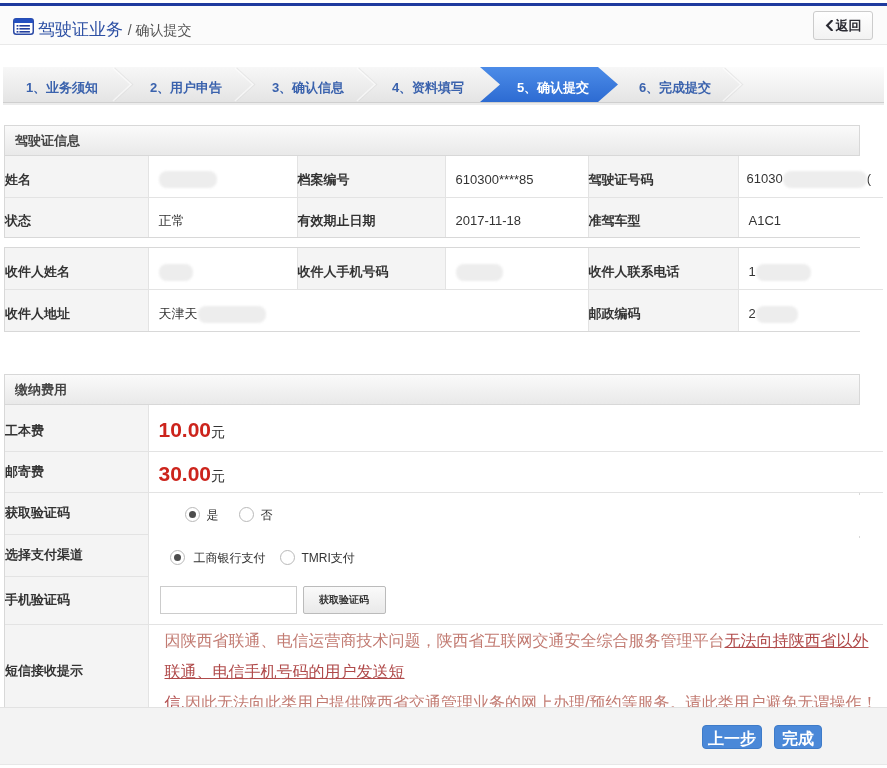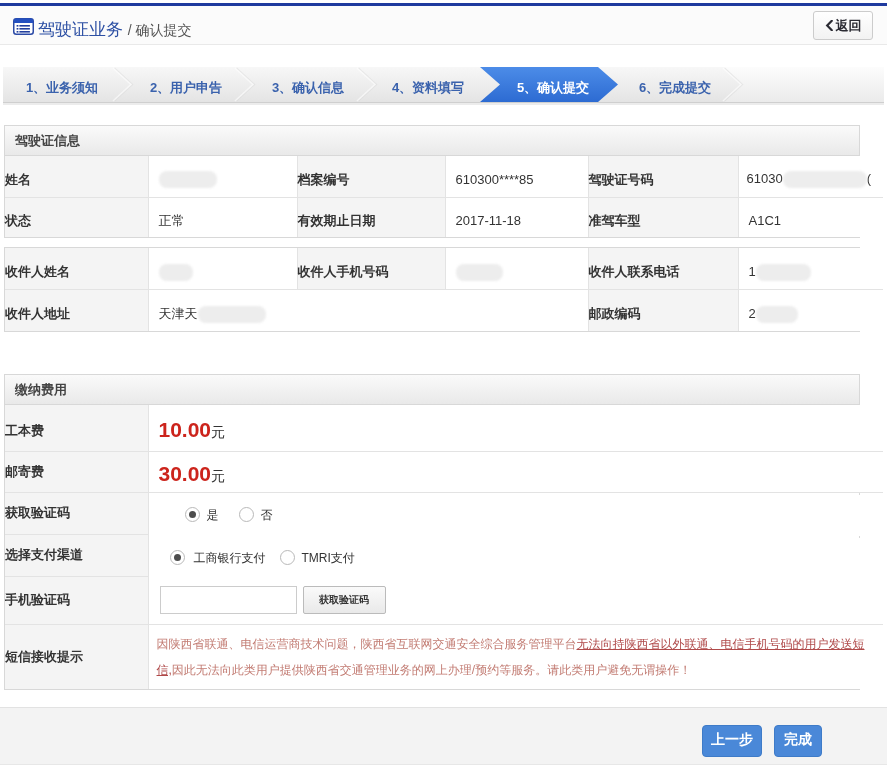--- a/index.html
+++ b/index.html
@@ -44,28 +44,28 @@
   .radio.on::after { content:""; position:absolute; left:3px; top:3px; width:7px; height:7px;
                      border-radius:50%; background:#4d4d4d; }
   .rlbl { font-size:12px; color:#333; margin-left:7px; }
 
   .vinput { display:inline-block; width:137px; height:28px; border:1px solid #ccc; background:#fff;
             vertical-align:middle; }
   .vbtn { display:inline-block; width:83px; height:28px; margin-left:6px; background:linear-gradient(#fafafa,#e9e9e9);
           border:1px solid #bbb; border-radius:2px; font-size:10px; font-weight:bold; color:#333;
           text-align:center; line-height:26px; vertical-align:middle; }
 
-  .notice { font-size:12px; line-height:26px; color:#c27b72; }
+  .notice { font-size:16px; line-height:31px; color:#c27b72;margin-left:8px; }
   .notice b { color:#b04a4a; font-weight:normal; text-decoration:underline; }
 
   
   .footwrap { left:0; top:707px; width:887px; height:58px; background:#f3f3f3; border-top:1px solid #e2e2e2;
               border-bottom:1px solid #e7e7e7; }
-  .btn-blue { position:absolute; top:17px; height:32px; background:#4a88d8; border:1px solid #3e7bc8;
-              border-radius:4px; color:#fff; font-size:14px; font-weight:bold; text-align:center; line-height:26px; }
+  .btn-blue { position:absolute; top:17px; height:24px; background:#4a88d8; border:1px solid #3e7bc8;
+              border-radius:4px; color:#fff; font-size:16px; font-weight:bold; text-align:center; line-height:26px; }
 </style>
 </head>
 <body>
   <div class="abs topline"></div>
   <div class="abs hdr"></div>
 
   <svg class="abs" style="left:13px;top:18px" width="21" height="17" viewBox="0 0 21 17">
     <rect x="0.75" y="0.75" width="19.5" height="15.5" rx="2.5" fill="#ffffff" stroke="#2b4aa6" stroke-width="1.5"></rect>
     <path d="M1 5 h19 v-2 a2.5 2.5 0 0 0 -2.5 -2.5 h-14 a2.5 2.5 0 0 0 -2.5 2.5 z" fill="#2450c0"></path>
     <g fill="#223f9e">

